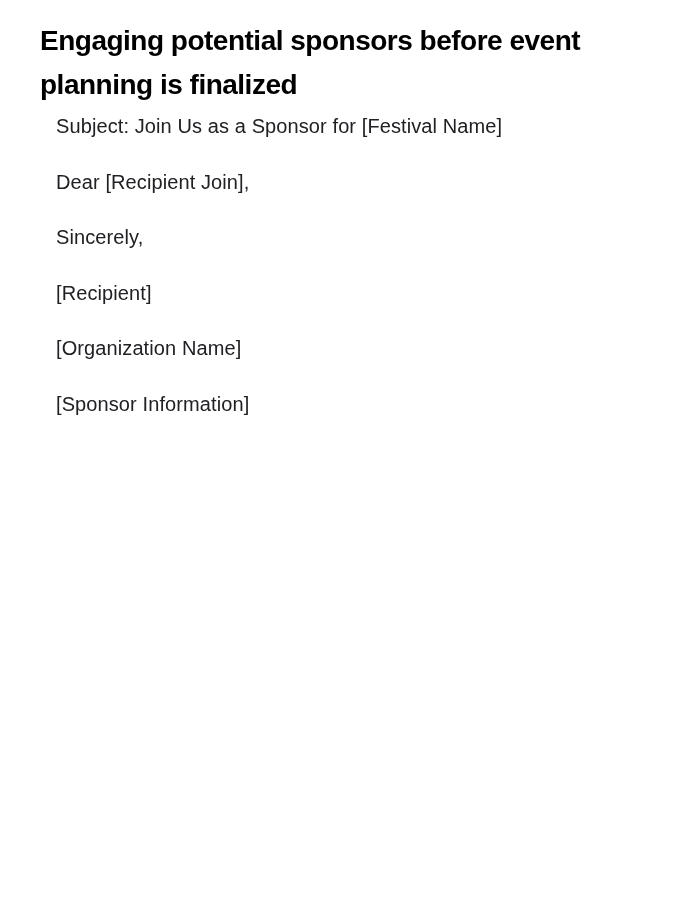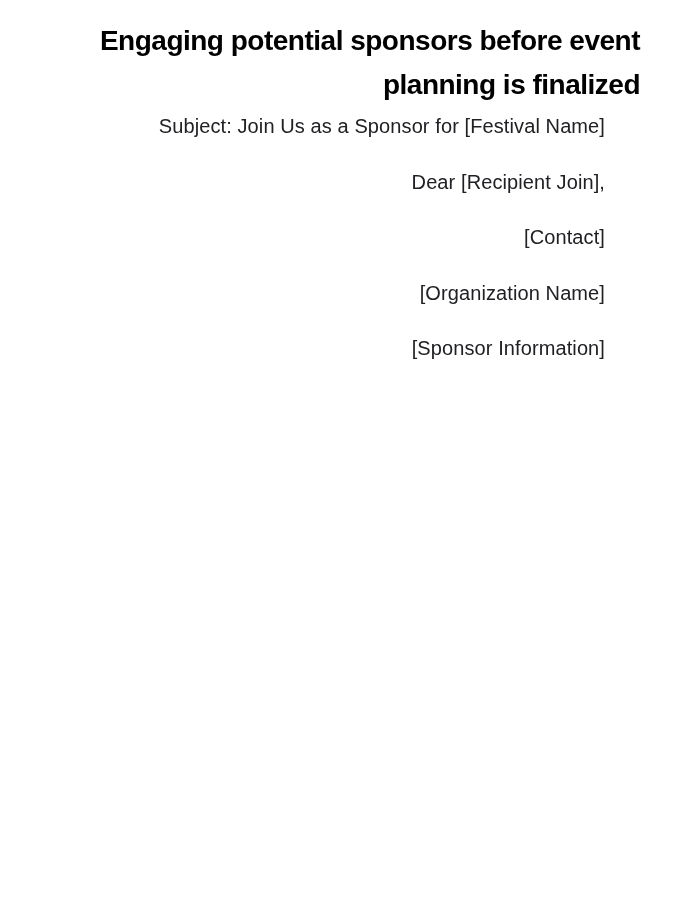--- a/index.html
+++ b/index.html
@@ -5,47 +5,47 @@
   html, body { margin: 0; padding: 0; background: #ffffff; }
   .page {
     position: relative;
     width: 700px;
     height: 901px;
     background: #ffffff;
     box-sizing: border-box;
     padding: 0 40px;
     overflow: hidden;
     font-family: "Liberation Sans", "DejaVu Sans", sans-serif;
-    text-align: right;
   }
   .doc-title {
     max-width: 600px;
     margin: 19px 0 2px 0;
     font-size: 28px;
     font-weight: 700;
     line-height: 44px;
     letter-spacing: -0.5px;
     color: #000000;
   }
   .doc-body p {
     max-width: 565px;
-    margin: 0 0 20px 0;
+    margin: 0 0 20px 16px;
     font-size: 20px;
     line-height: 35.5px;
     letter-spacing: 0.1px;
     color: #202124;
     font-weight: 400;
   }
 </style>
 </head>
 <body>
 
 <div class="page">
   <h1 class="doc-title">Engaging potential sponsors before event planning is finalized</h1>
 
   <div class="doc-body">
     <p>Subject: Join Us as a Sponsor for [Festival Name]</p>
     <p>Dear [Recipient Join],</p>
-    <p>[Contact]</p>
+    <p>Sincerely,</p>
+    <p>[Recipient]</p>
     <p>[Organization Name]</p>
     <p>[Sponsor Information]</p>
   </div>
 </div>
 
 </body></html>

